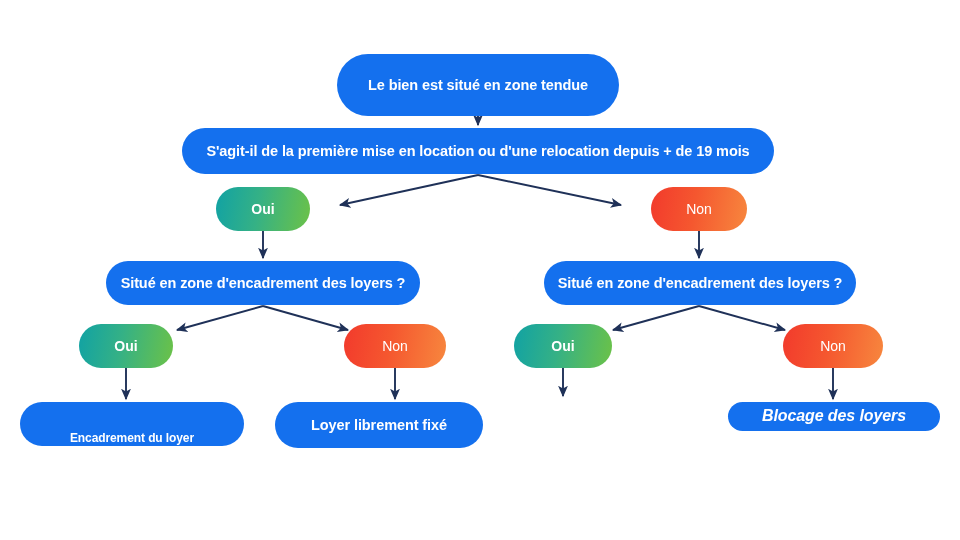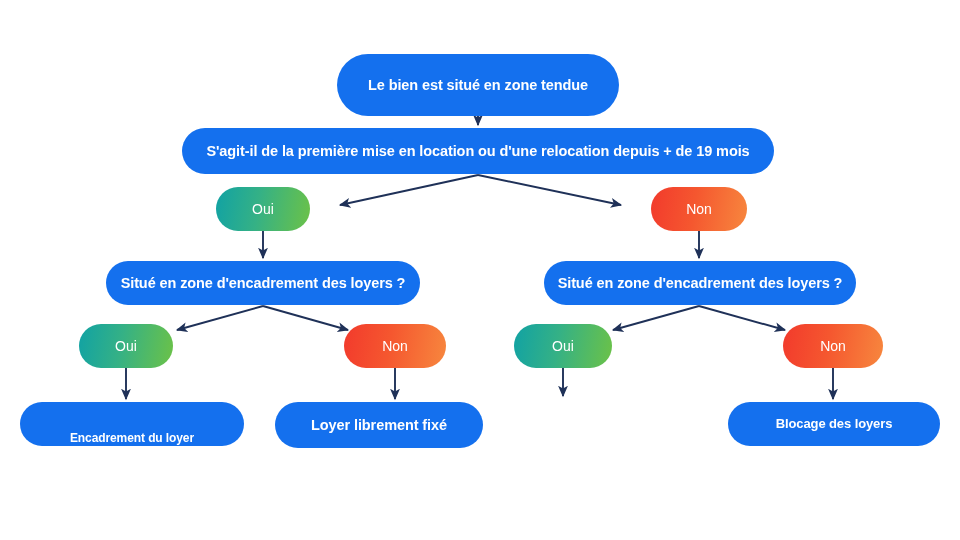--- a/index.html
+++ b/index.html
@@ -36,41 +36,41 @@
     white-space: nowrap;
     z-index: 2;
   }
   .node-blue {
     background: #1470ee;
     font-weight: bold;
     letter-spacing: -0.1px;
   }
   .node-yes {
     background: linear-gradient(100deg, #11a2a4 0%, #35b185 45%, #6cc247 100%);
-    font-weight: normal;
+    font-weight: bold;
   }
   .node-no {
     background: linear-gradient(100deg, #f23a2c 0%, #f5572f 45%, #f7873e 100%);
     font-weight: normal;
     align-items: center;
   }
   .q-root   { left: 337px; top: 54px;  width: 282px; height: 62px; font-size: 14.5px; }
   .q-first  { left: 182px; top: 128px; width: 592px; height: 46px; font-size: 14.5px; }
   .p-yes-1  { left: 216px; top: 187px; width: 94px;  height: 44px; font-size: 14px; }
   .p-no-1   { left: 651px; top: 187px; width: 96px;  height: 44px; font-size: 14px; }
   .q-zone-l { left: 106px; top: 261px; width: 314px; height: 44px; font-size: 14.5px; }
   .q-zone-r { left: 544px; top: 261px; width: 312px; height: 44px; font-size: 14.5px; }
   .p-yes-2  { left: 79px;  top: 324px; width: 94px;  height: 44px; font-size: 14px; }
   .p-no-2   { left: 344px; top: 324px; width: 102px; height: 44px; font-size: 14px; }
   .p-yes-3  { left: 514px; top: 324px; width: 98px;  height: 44px; font-size: 14px; }
   .p-no-3   { left: 783px; top: 324px; width: 100px; height: 44px; font-size: 14px; }
   .r-1      { left: 20px;  top: 402px; width: 224px; height: 44px; font-size: 12px; align-items: flex-end; }
   .r-2      { left: 275px; top: 402px; width: 208px; height: 46px; font-size: 14.5px; }
   .r-3      { left: 489px; top: 399px; width: 214px; height: 44px; font-size: 14.5px; }
-  .r-4      { left: 728px; top: 402px; width: 212px; height: 44px; font-size: 13px; }
+  .r-4      { left: 728px; top: 402px; width: 212px; height: 29px; font-size: 16px; font-style: italic; }
 </style>
 </head>
 <body>
 
 <div id="canvas">
 
   <svg id="arrow-layer" viewBox="0 0 960 540">
     <defs>
       <marker id="arrowhead" markerWidth="7" markerHeight="7" refX="5.4" refY="3" orient="auto">
         <path d="M0,0.4 L6,3 L0,5.6 L1.5,3 Z" fill="#1f3158"></path>

